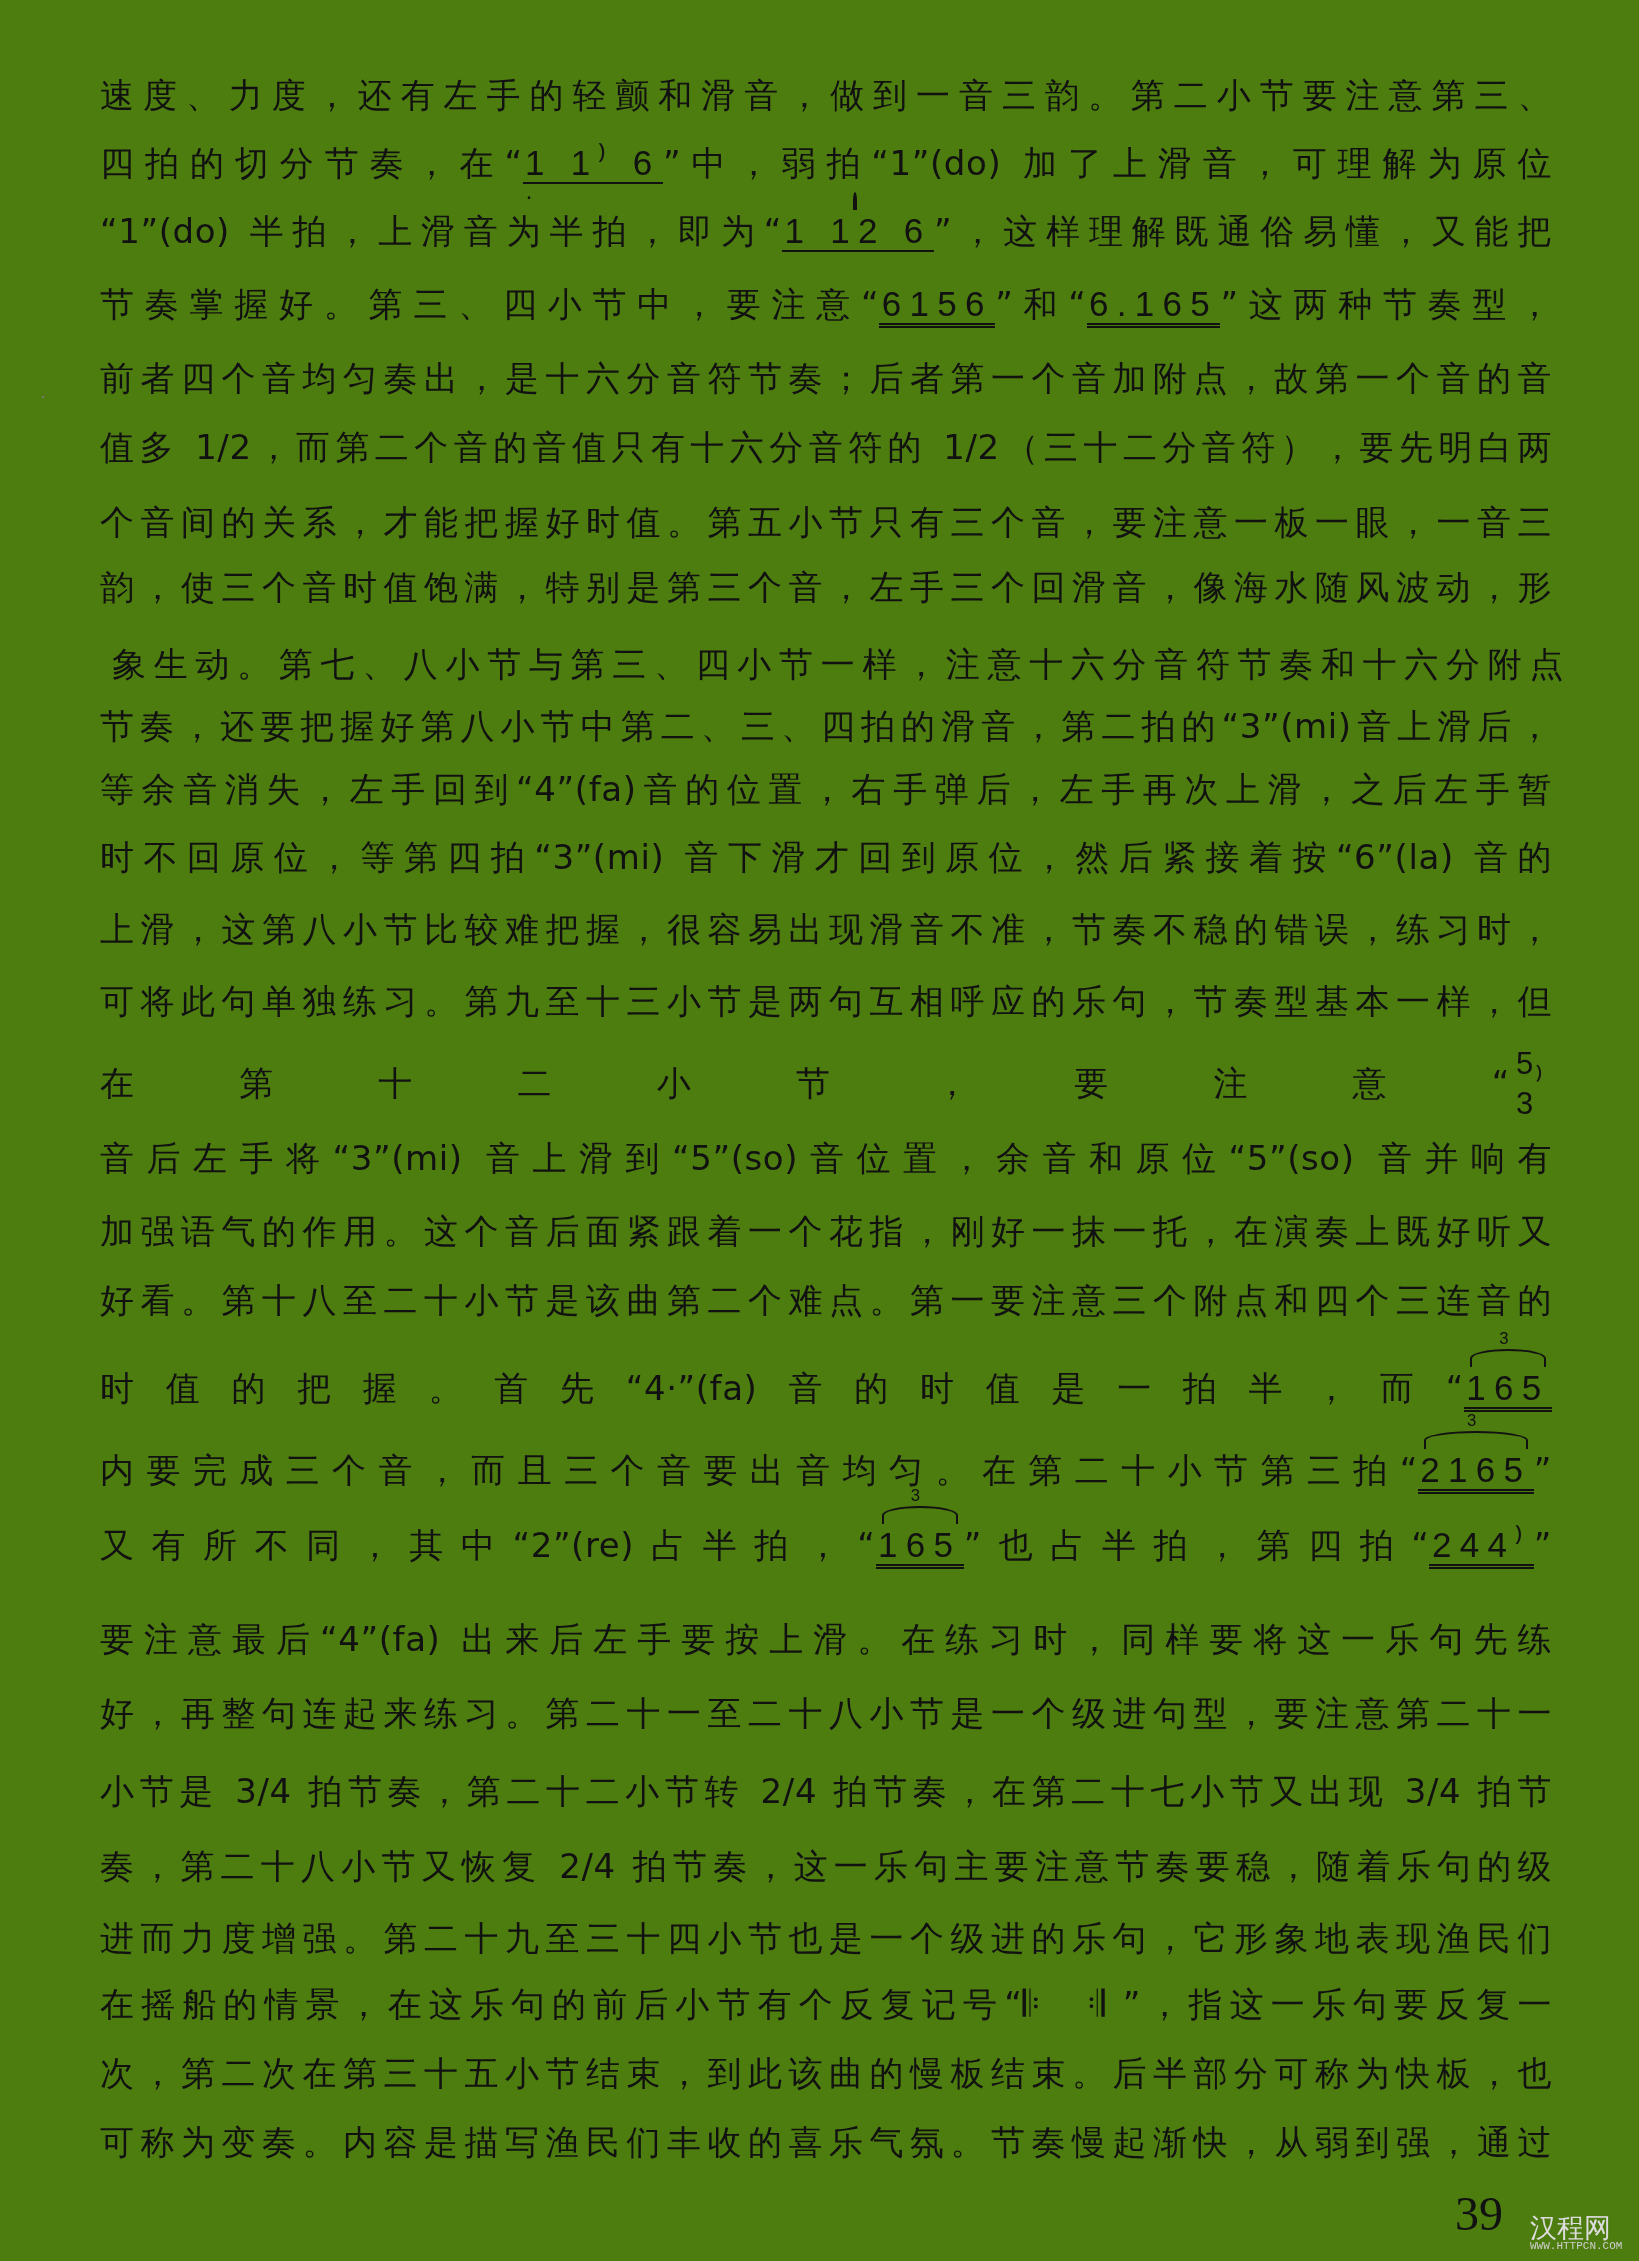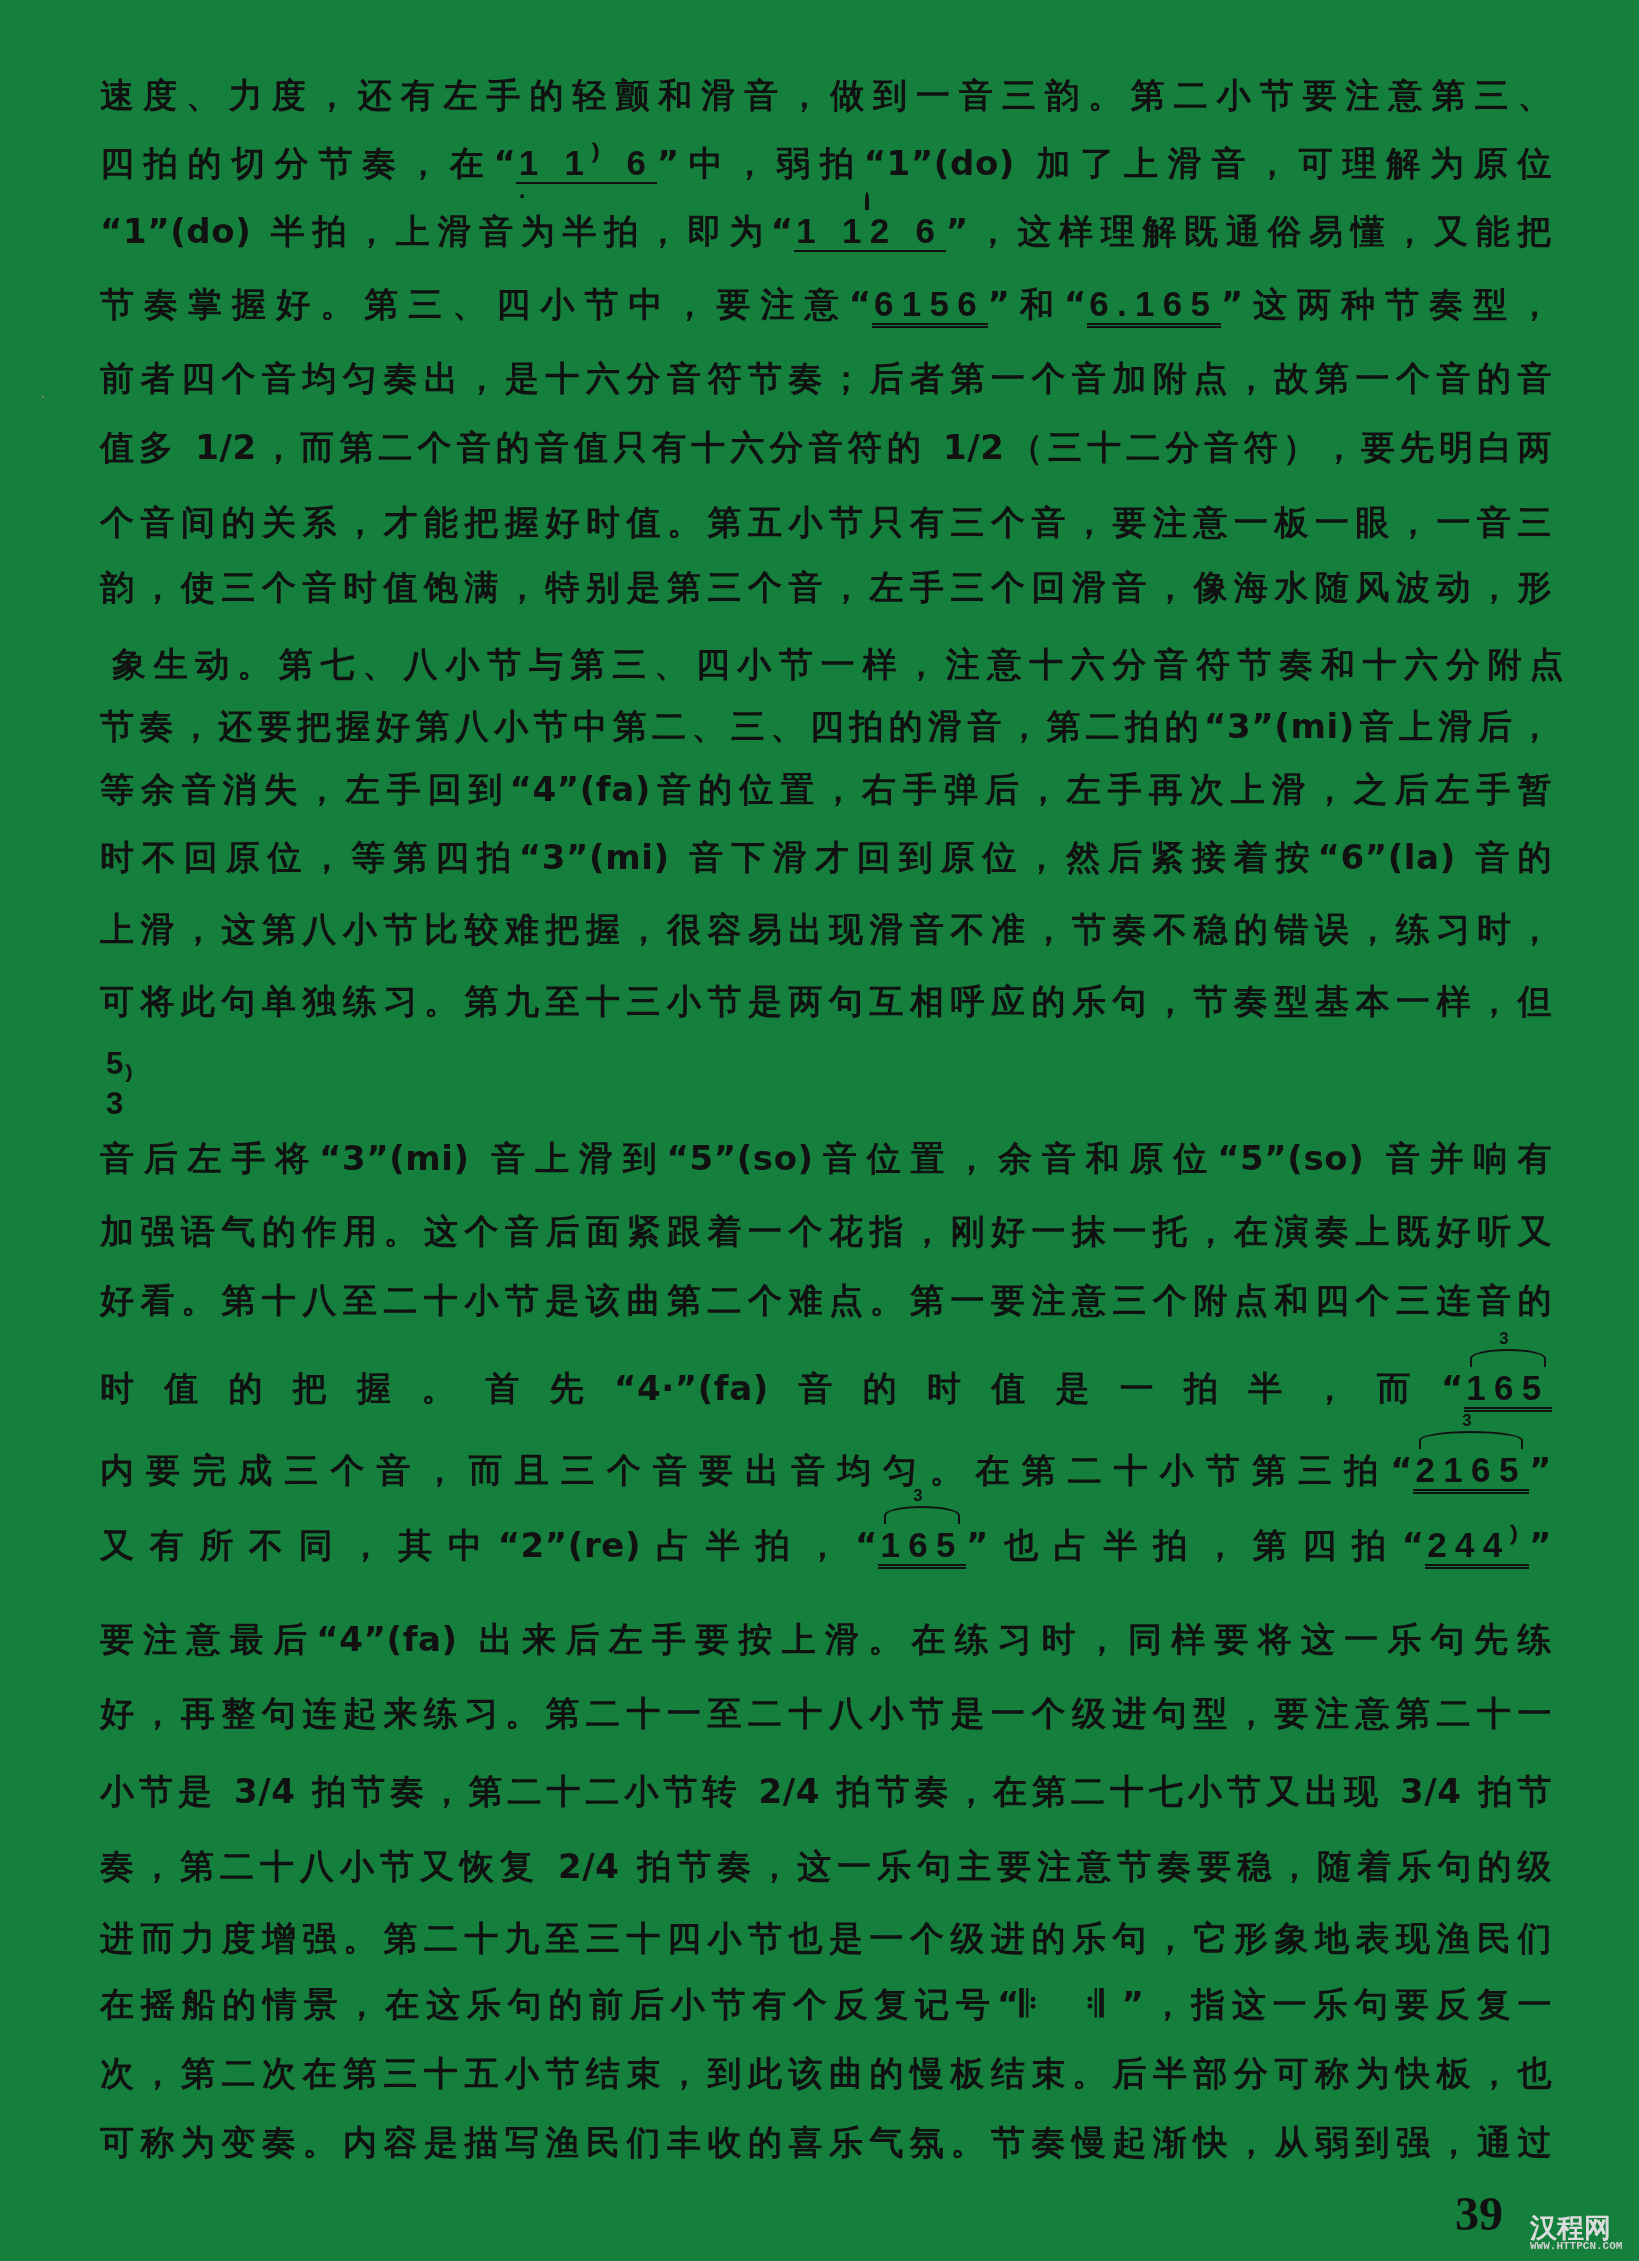--- a/index.html
+++ b/index.html
@@ -1,18 +1,18 @@
 <!DOCTYPE html>
 <html style="font-size:9.5px"><head>
 <meta charset="utf-8">
 <style>
   html,body{margin:0;padding:0;background:#fff;}
   body{width:1640px;height:2261px;position:relative;overflow:hidden;color:#111;
        font-family:"DejaVu Sans","Liberation Sans",sans-serif;}
-  .page{position:absolute;left:0;top:0;width:1640px;height:2261px;background:#15803d;font-weight:bold;}
+  .page{position:absolute;left:0;top:0;width:1640px;height:2261px;background:#4d7c0f;}
   .line{position:absolute;left:100px;width:1452px;height:48px;font-size:34px;line-height:48px;
         white-space:nowrap;text-align:justify;text-align-last:justify;letter-spacing:0.6px;}
   .seg{display:inline;}
   .note{display:inline-block;position:relative;font-family:"Liberation Sans",sans-serif;font-size:35px;
         line-height:36px;vertical-align:baseline;letter-spacing:8.3px;padding:0 2.4px;}
   .u1{border-bottom:2.4px solid #111;padding-bottom:1.2px;}
   .u2{border-bottom:5.4px double #111;padding-bottom:1.2px;}
   .dotsb::after{content:"·";position:absolute;left:2.4px;bottom:-20px;font-size:24px;line-height:12px;}
   .arc{position:absolute;left:6px;right:6px;top:-21.4px;height:16.7px;border:2.4px solid #111;
        border-bottom:none;border-radius:50% 50% 0 0;}
@@ -40,21 +40,21 @@
       <div class="line" style="top: 354px;"><span class="seg">前者四个音均匀奏出，是十六分音符节奏；后者第一个音加附点，故第一个音的音</span></div>
       <div class="line" style="top: 423px;"><span class="seg">值多 1/2，而第二个音的音值只有十六分音符的 1/2（三十二分音符），要先明白两</span></div>
       <div class="line" style="top: 498px;"><span class="seg">个音间的关系，才能把握好时值。第五小节只有三个音，要注意一板一眼，一音三</span></div>
       <div class="line" style="top: 563px;"><span class="seg">韵，使三个音时值饱满，特别是第三个音，左手三个回滑音，像海水随风波动，形</span></div>
       <div class="line" style="top: 640px; margin-left: 12px;"><span class="seg">象生动。第七、八小节与第三、四小节一样，注意十六分音符节奏和十六分附点</span></div>
       <div class="line" style="top: 702px;"><span class="seg">节奏，还要把握好第八小节中第二、三、四拍的滑音，第二拍的“3”(mi)音上滑后，</span></div>
       <div class="line" style="top: 765px;"><span class="seg">等余音消失，左手回到“4”(fa)音的位置，右手弹后，左手再次上滑，之后左手暂</span></div>
       <div class="line" style="top: 833px;"><span class="seg">时不回原位，等第四拍“3”(mi) 音下滑才回到原位，然后紧接着按“6”(la) 音的</span></div>
       <div class="line" style="top: 905px;"><span class="seg">上滑，这第八小节比较难把握，很容易出现滑音不准，节奏不稳的错误，练习时，</span></div>
       <div class="line" style="top: 977px;"><span class="seg">可将此句单独练习。第九至十三小节是两句互相呼应的乐句，节奏型基本一样，但</span></div>
-      <div class="line" style="top: 1059px;"><span class="stack"><span class="top">5</span><span class="bot">3</span><span style="position: absolute; left: 26px; top: -2.4px;">⁾</span></span></div>
+      <div class="line" style="top: 1059px;"><span class="seg">在第十二小节，要注意“</span><span class="stack"><span class="top">5</span><span class="bot">3</span><span style="position: absolute; left: 26px; top: -2.4px;">⁾</span></span></div>
       <div class="line" style="top: 1134px;"><span class="seg">音后左手将“3”(mi) 音上滑到“5”(so)音位置，余音和原位“5”(so) 音并响有</span></div>
       <div class="line" style="top: 1207px;"><span class="seg">加强语气的作用。这个音后面紧跟着一个花指，刚好一抹一托，在演奏上既好听又</span></div>
       <div class="line" style="top: 1276px;"><span class="seg">好看。第十八至二十小节是该曲第二个难点。第一要注意三个附点和四个三连音的</span></div>
       <div class="line" style="top: 1364px;"><span class="seg">时值的把握。首先“4·”(fa)音的时值是一拍半，而“</span><span class="note u2"><span>165</span><span class="arc"></span><span class="trip">3</span></span></div>
       <div class="line" style="top: 1446px;"><span class="seg">内要完成三个音，而且三个音要出音均匀。在第二十小节第三拍“</span><span class="note u2"><span>2165</span><span class="arc"></span><span class="trip">3</span></span><span class="seg">”</span></div>
       <div class="line" style="top: 1521px;"><span class="seg">又有所不同，其中“2”(re)占半拍，“</span><span class="note u2"><span>165</span><span class="arc"></span><span class="trip">3</span></span><span class="seg">”也占半拍，第四拍“</span><span class="note u2"><span>244⁾</span></span><span class="seg">”</span></div>
       <div class="line" style="top: 1615px;"><span class="seg">要注意最后“4”(fa) 出来后左手要按上滑。在练习时，同样要将这一乐句先练</span></div>
       <div class="line" style="top: 1689px;"><span class="seg">好，再整句连起来练习。第二十一至二十八小节是一个级进句型，要注意第二十一</span></div>
       <div class="line" style="top: 1767px;"><span class="seg">小节是 3/4 拍节奏，第二十二小节转 2/4 拍节奏，在第二十七小节又出现 3/4 拍节</span></div>
       <div class="line" style="top: 1842px;"><span class="seg">奏，第二十八小节又恢复 2/4 拍节奏，这一乐句主要注意节奏要稳，随着乐句的级</span></div>

